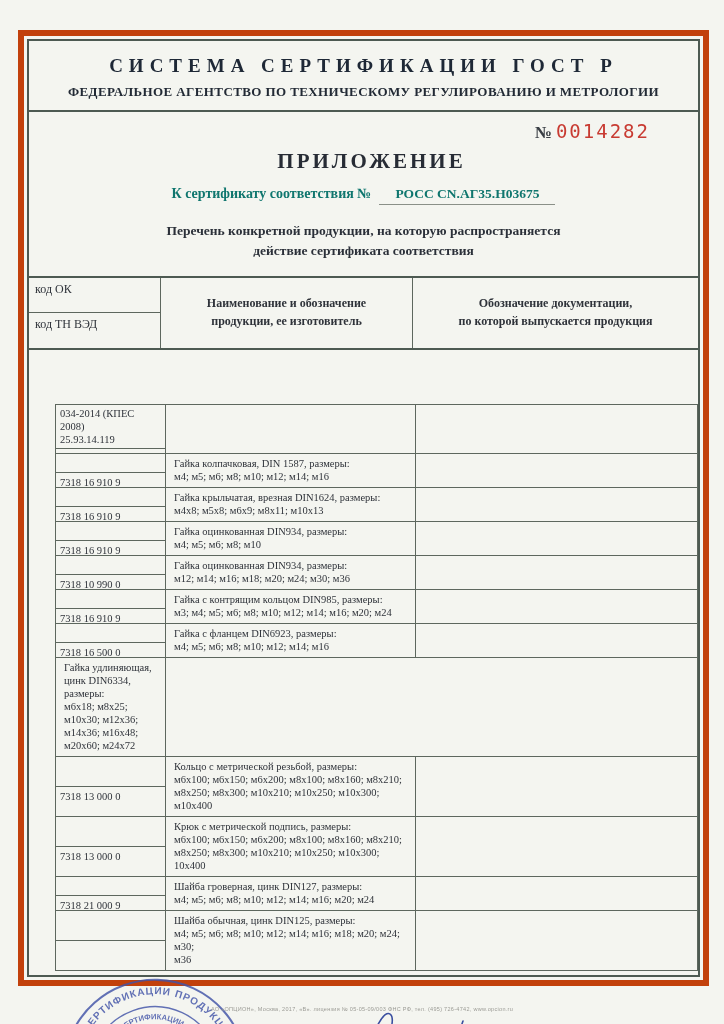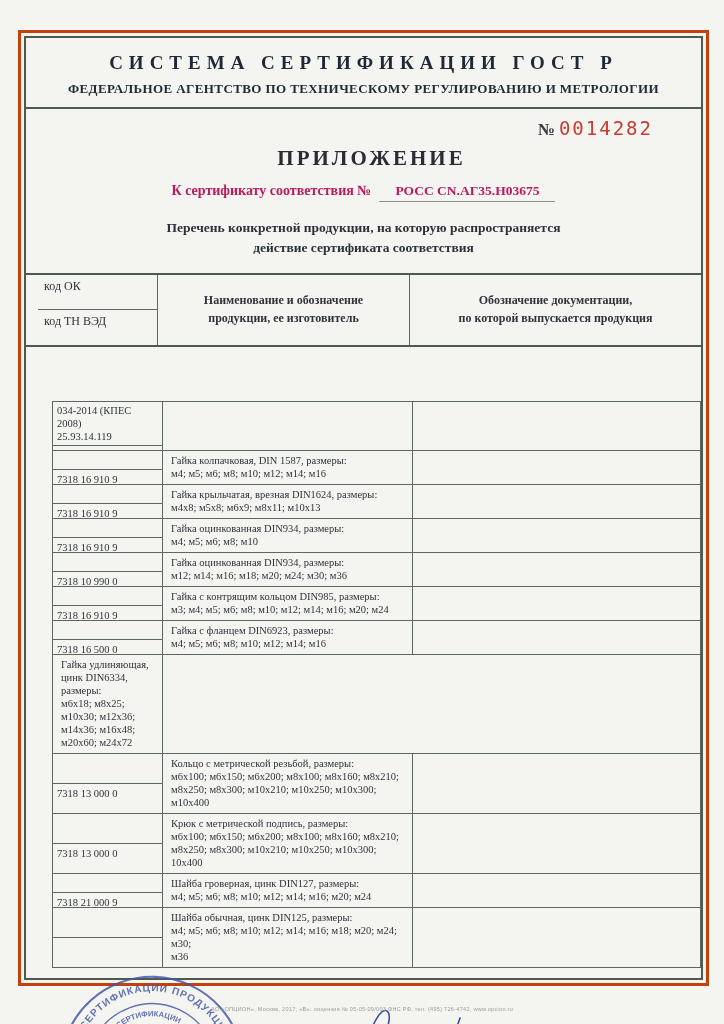--- a/index.html
+++ b/index.html
@@ -1,43 +1,43 @@
 <!DOCTYPE html>
 <html><head>
 <meta charset="utf-8">
 <style>
   html,body{margin:0;padding:0;}
   body{width:724px;height:1024px;background:#f6f6f2;font-family:"Liberation Serif","DejaVu Serif",serif;color:#2f333a;}
   .page{position:relative;width:724px;height:1024px;background:#f4f5f0;overflow:hidden;}
-  .frame-outer{position:absolute;left:18px;top:30px;right:15px;bottom:38px;border:3px solid #c2410c;}
+  .frame-outer{position:absolute;left:18px;top:30px;right:15px;bottom:38px;border:6px solid #c2410c;}
   .frame-inner{position:absolute;left:3px;top:3px;right:3px;bottom:3px;border:2px solid #4d5a52;}
   .content{position:absolute;left:0;top:0;right:0;bottom:0;}
 
   
   .hdr{border-bottom:2px solid #4d5a52;text-align:center;padding:14px 6px 10px;}
   .hdr-title{font-size:19px;font-weight:bold;letter-spacing:6px;color:#1e2836;}
   .hdr-sub{font-size:13px;font-weight:bold;letter-spacing:0.4px;color:#222a35;margin-top:7px;white-space:nowrap;}
 
   
   .numline{text-align:right;padding:8px 48px 0 0;}
   .num-prefix{font-size:17px;font-weight:bold;color:#3a3f45;}
   .num-value{font-family:"DejaVu Sans Mono",monospace;font-size:19px;color:#c83b32;letter-spacing:2px;}
 
   .appendix{text-align:center;font-size:21px;font-weight:bold;letter-spacing:3px;color:#272c35;margin-top:6px;padding-left:16px;}
 
-  .certline{display:flex;justify-content:center;align-items:baseline;margin-top:12px;font-size:14px;font-weight:bold;color:#be185d;}
+  .certline{display:flex;justify-content:center;align-items:baseline;margin-top:12px;font-size:14px;font-weight:bold;color:#0f766e;}
   .cert-value{border-bottom:1px solid #8a9088;padding:0 16px 2px;margin-left:8px;font-weight:bold;font-size:13.5px;}
 
   .desc{text-align:center;font-size:13.5px;font-weight:bold;color:#2b3039;margin-top:16px;line-height:1.5;white-space:pre-line;}
 
   
   .htable{display:grid;grid-template-columns:132px 252px 1fr;border-top:2px solid #4d5a52;border-bottom:2px solid #4d5a52;margin-top:14px;height:70px;}
   .hcell{border-right:1px solid #5d675e;font-size:12px;}
   .hcell:last-child{border-right:none;}
-  .hc1{display:flex;flex-direction:column;margin-left:12px;}
+  .hc1{display:flex;flex-direction:column;}
   .hc1 .half{flex:1;padding:4px 6px;display:flex;align-items:flex-start;}
   .hc1 .half.top{border-bottom:1px solid #5d675e;}
   .hc2,.hc3{display:flex;align-items:center;justify-content:center;text-align:center;font-weight:bold;white-space:pre-line;line-height:1.45;padding:2px 6px;}
 
   .tgap{height:54px;}
 
   
   .btable{margin-left:26px;border:1px solid #5d675e;border-right:1px solid #5d675e;}
   .brow{display:grid;grid-template-columns:110px 250px 1fr;border-bottom:1px solid #5d675e;}
   .brow:last-child{border-bottom:none;}

